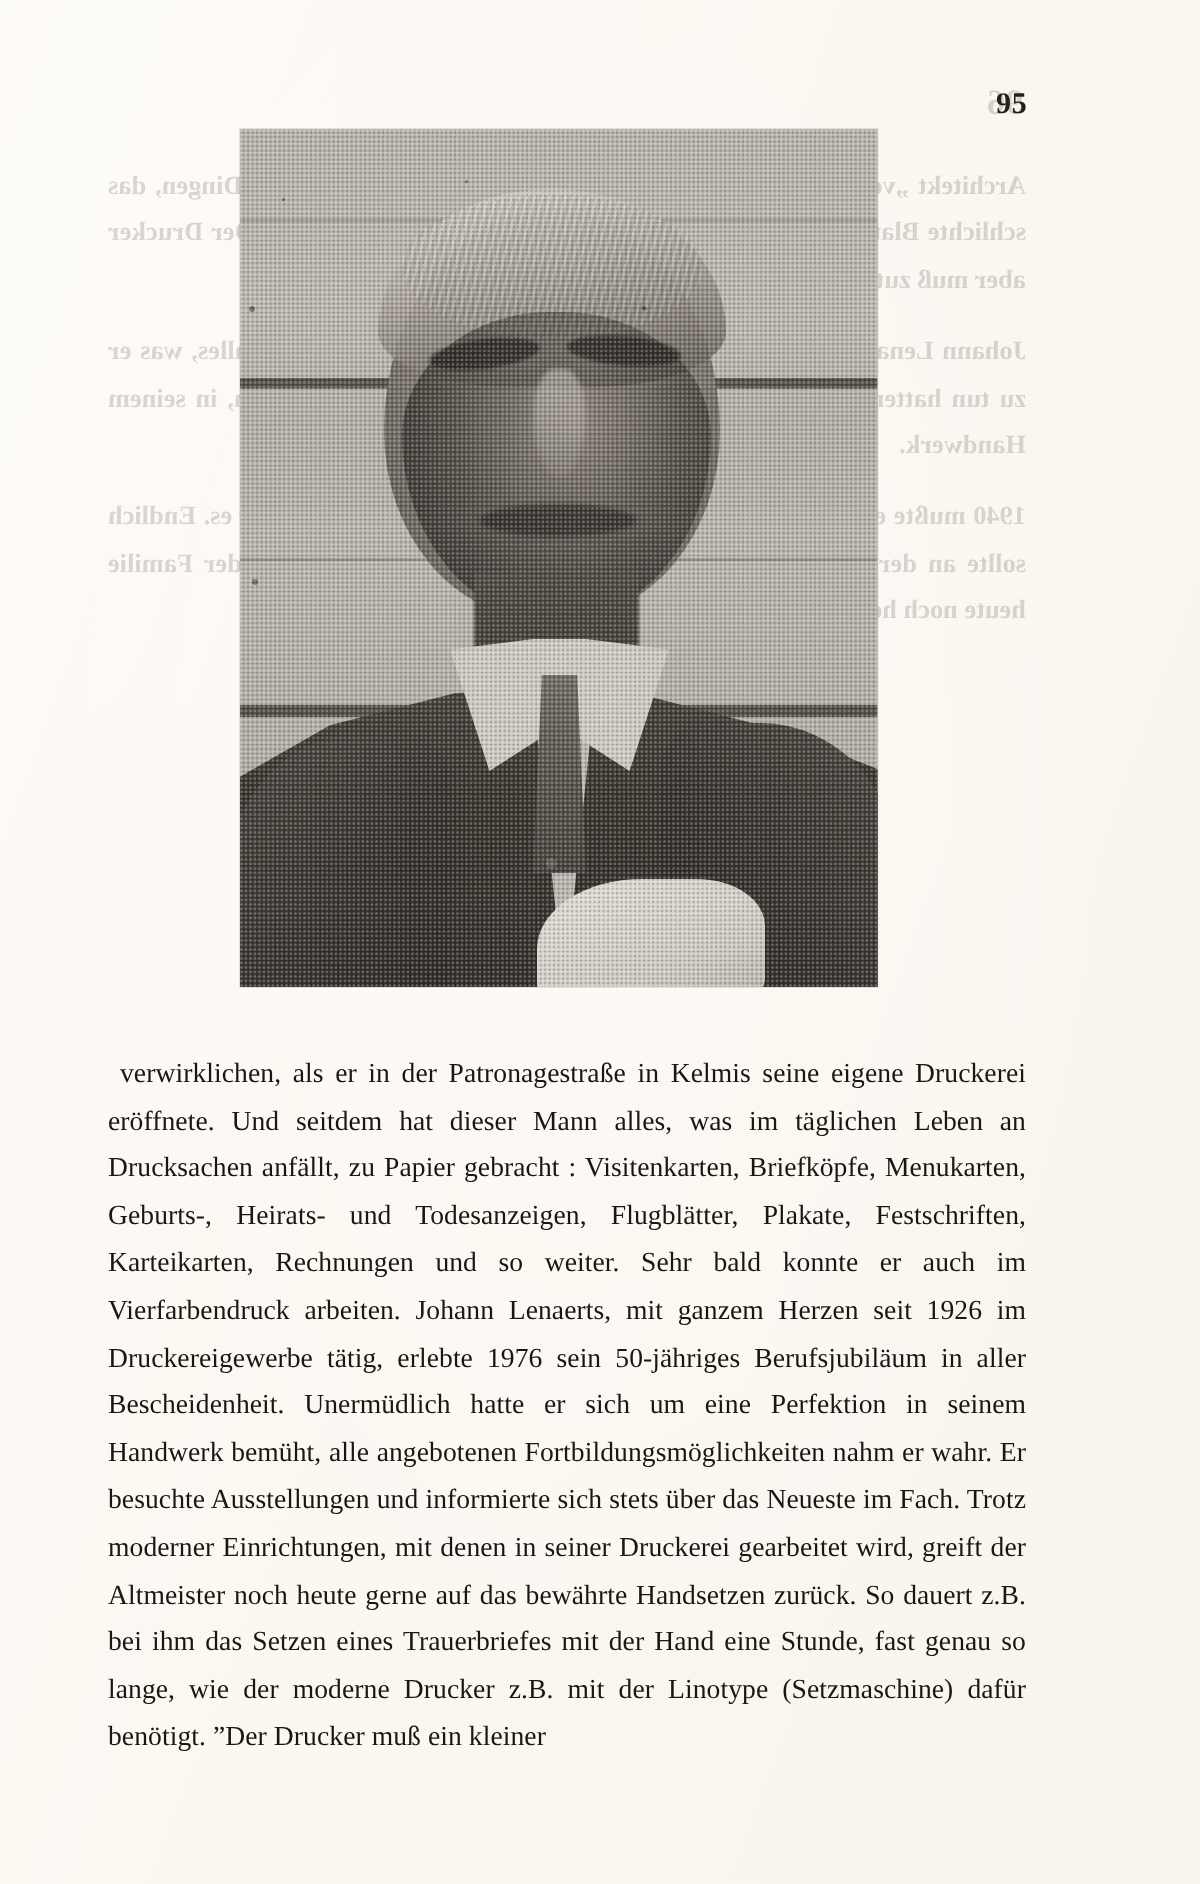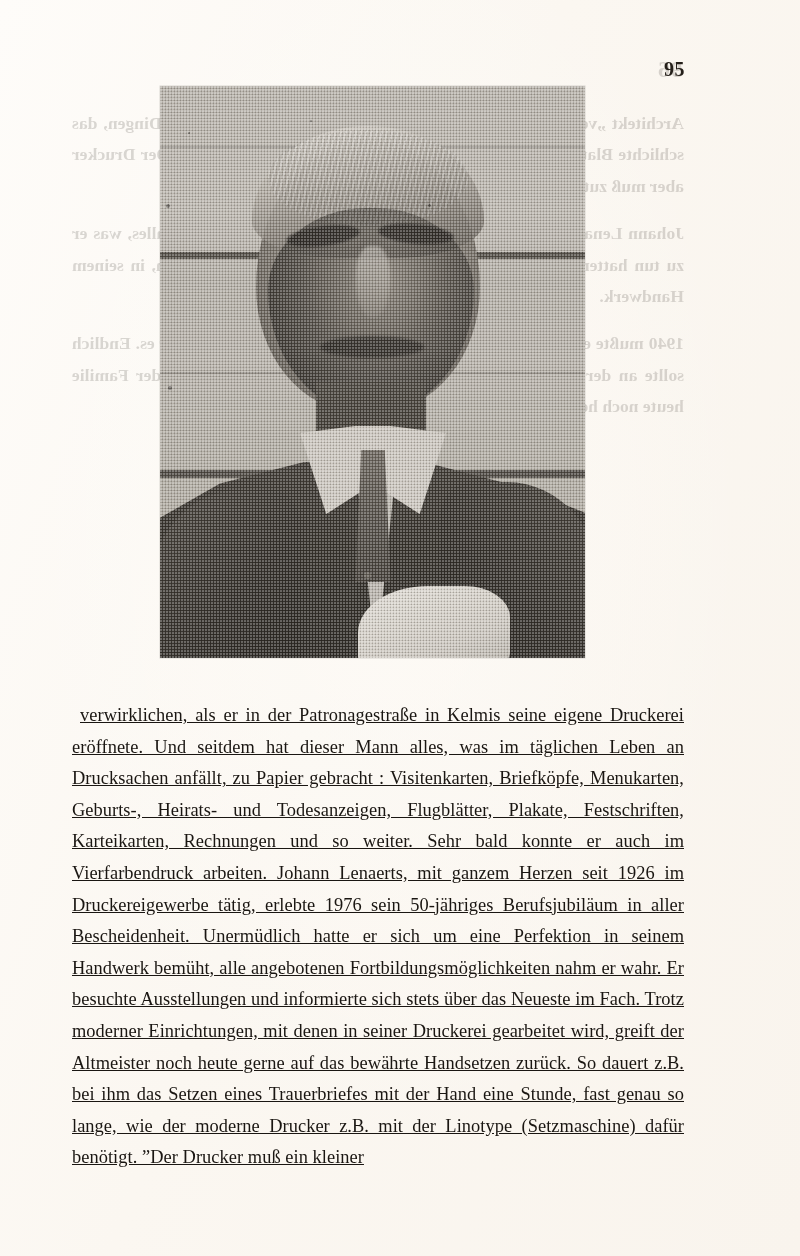--- a/index.html
+++ b/index.html
@@ -310,21 +310,21 @@
     top: 700px;
     width: 612px;
     font-size: 18.4px;
     line-height: 31.6px;
     text-align: justify;
     text-justify: inter-word;
     color: #1a1612;
     letter-spacing: 0.05px;
   }
   .bodytext p { margin: 0; }
-  .indent-first { text-indent: 8px; text-decoration: underline; }
+  .indent-first { text-indent: 8px; }
 </style>
 </head>
 <body>
 
 <div class="page">
 
   <div class="paper-tone"></div>
 
   <div class="showthrough">
     <div class="st-folio">96</div>

